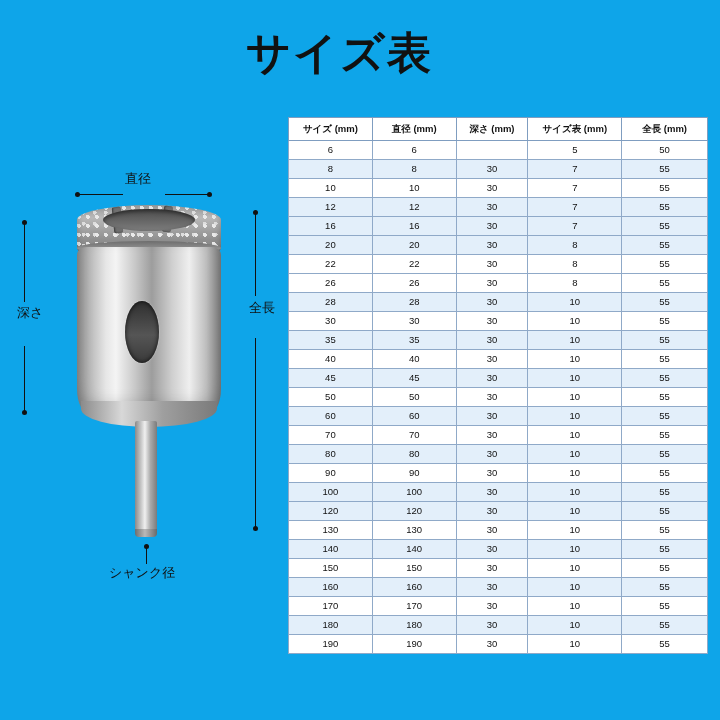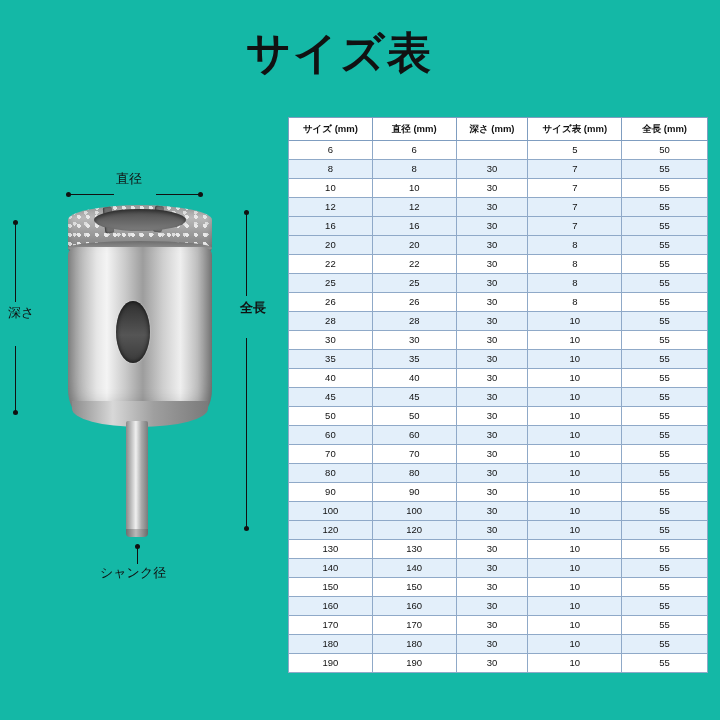--- a/index.html
+++ b/index.html
@@ -12,59 +12,58 @@
     height: 720px;
     font-family: "Liberation Sans", sans-serif;
     color: #1a1a1a;
     position: relative;
     overflow: hidden;
   }
   #page {
     position: relative;
     width: 720px;
     height: 720px;
-    background: #14b8a6;
+    background: #0ea5e9;
   }
 
   
   .title {
     position: absolute;
     left: 246px;
     top: 24px;
     font-size: 44px;
     font-weight: bold;
     letter-spacing: 2px;
     color: #111111;
     white-space: nowrap;
   }
 
   
   .diagram {
     position: absolute;
-    left: 0px;
+    left: 9px;
     top: 150px;
     width: 280px;
     height: 460px;
     padding-left: 24px;
   }
 
   .label {
     position: absolute;
     font-size: 13px;
     color: #111111;
     white-space: nowrap;
   }
   .label-diameter { left: 116px; top: 20px; }
   .label-shank { left: 100px; top: 414px; }
   .label-total {
     left: 240px; top: 150px;
     width: 14px;
     text-align: left;
     line-height: 15px;
-    font-weight: bold;
   }
   .label-depth {
     left: 8px; top: 155px;
     width: 16px;
     text-align: left;
     line-height: 15px;
   }
 
   .dim-line {
     position: absolute;
@@ -338,27 +337,20 @@
             <td>8</td>
             <td>55</td>
           </tr>
           <tr class="odd">
             <td>22</td>
             <td>22</td>
             <td>30</td>
             <td>8</td>
             <td>55</td>
           </tr>
-          <tr class="even">
-            <td>25</td>
-            <td>25</td>
-            <td>30</td>
-            <td>8</td>
-            <td>55</td>
-          </tr>
           <tr class="odd">
             <td>26</td>
             <td>26</td>
             <td>30</td>
             <td>8</td>
             <td>55</td>
           </tr>
           <tr class="even">
             <td>28</td>
             <td>28</td>

